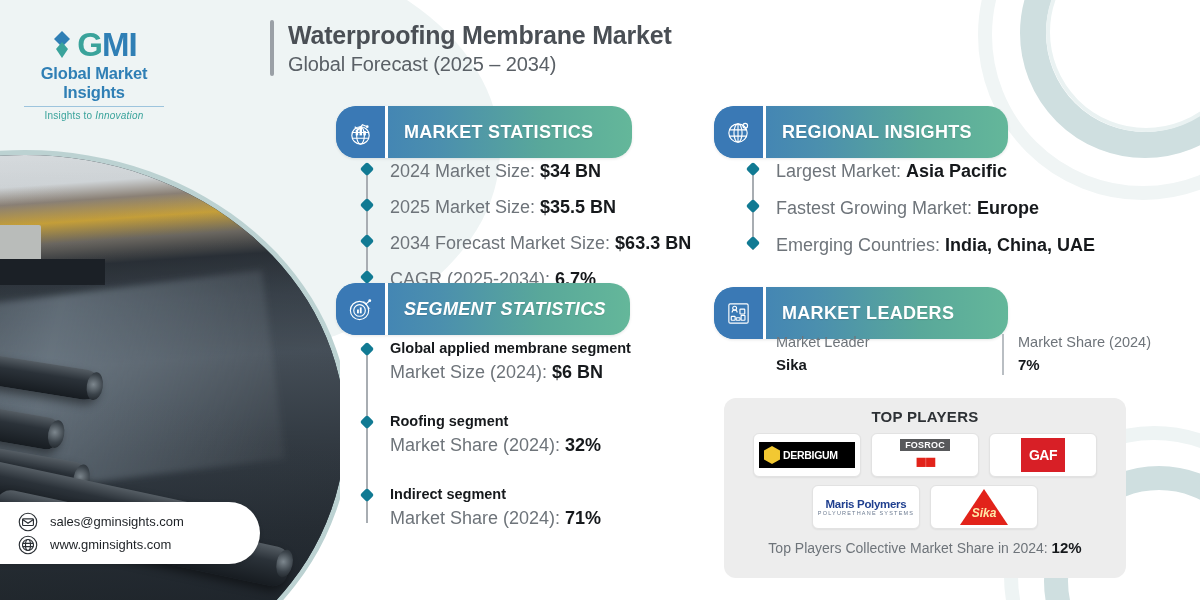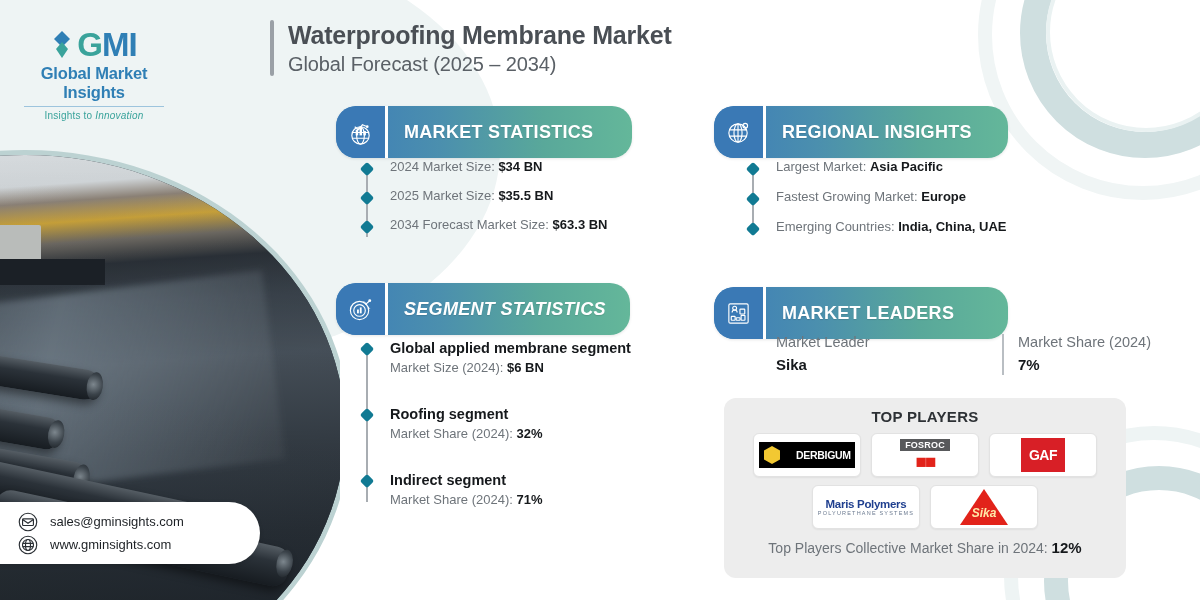--- a/index.html
+++ b/index.html
@@ -139,21 +139,21 @@
   
   .blist { position: absolute; }
   .blist .spine {
     position: absolute; left: 4px; top: 8px; bottom: 8px; width: 2px; background: #a8adb2;
   }
   .bitem { position: relative; padding-left: 28px; display: flex; flex-direction: column; }
   .dot {
     position: absolute; left: 0px; top: 6px; width: 10px; height: 10px;
     background: #117a93; transform: rotate(45deg); border-radius: 2px;
   }
-  .btxt { font-size: 13px; color: #6e747a; line-height: 1.45; white-space: nowrap; }
+  .btxt { font-size: 18px; color: #6e747a; line-height: 1.45; white-space: nowrap; }
   .btxt b { color: #16191c; font-weight: bold; }
   .bhead { font-size: 14.5px; font-weight: bold; color: #16191c; line-height: 1.45; white-space: nowrap; }
 
   
   .leader { position: absolute; display: flex; align-items: flex-start; }
   .leader-col { }
   .leader-lbl { font-size: 14.5px; color: #6e747a; line-height: 1.5; }
   .leader-val { font-size: 15px; font-weight: bold; color: #16191c; line-height: 1.4; }
   .leader-sep { width: 2px; align-self: stretch; background: #b9bec3; margin: 2px 14px 0 0; }
 
@@ -168,21 +168,21 @@
   .logo-row-2 { margin-top: 8px; }
   .logo-card {
     width: 108px; height: 44px; background: #ffffff; border: 1px solid #e2e2e2;
     border-radius: 6px; display: flex; align-items: center; justify-content: center;
     box-shadow: 0 1px 2px rgba(0,0,0,0.06);
   }
   .players-foot { font-size: 14px; color: #6e747a; margin-top: 10px; }
   .players-foot b { color: #16191c; font-size: 15px; }
 
   
-  .derbigum { background: #000; width: 96px; height: 26px; display: flex; align-items: center; gap: 16px; padding-left: 5px; }
+  .derbigum { background: #000; width: 96px; height: 26px; display: flex; align-items: center; gap: 3px; padding-left: 5px; }
   .derbi-hex {
     width: 16px; height: 18px; background: #f2c832;
     clip-path: polygon(50% 0%, 100% 25%, 100% 75%, 50% 100%, 0% 75%, 0% 25%);
   }
   .derbi-txt { color: #fff; font-size: 10.5px; font-weight: bold; letter-spacing: -0.3px; }
   .fosroc { display: flex; flex-direction: column; align-items: center; }
   .fosroc-tag { background: #58595b; color: #fff; font-size: 9px; font-weight: bold; padding: 1px 5px; letter-spacing: 0.2px; }
   .fosroc-mark { color: #e2231a; font-size: 19px; font-weight: bold; line-height: 1; margin-top: 1px; letter-spacing: -2px; }
   .gaf { background: #d81f26; color: #fff; width: 44px; height: 34px; display: flex; align-items: center; justify-content: center; font-size: 14px; font-weight: bold; letter-spacing: -0.5px; }
   .maris { text-align: center; }
@@ -284,20 +284,24 @@
       <div class="btxt"><span>2024 Market Size: </span><b>$34 BN</b></div>
     </div>
     <div class="bitem" style="margin-bottom:10px;">
       <div class="dot"></div>
       <div class="btxt"><span>2025 Market Size: </span><b>$35.5 BN</b></div>
     </div>
     <div class="bitem" style="margin-bottom:10px;">
       <div class="dot"></div>
       <div class="btxt"><span>2034 Forecast Market Size: </span><b>$63.3 BN</b></div>
     </div>
+    <div class="bitem">
+      <div class="dot"></div>
+      <div class="btxt"><span>CAGR (2025-2034): </span><b>6.7%</b></div>
+    </div>
   </div>
 
   <div class="pill" style="left:714px; top:106px; width:294px;">
     <div class="pill-icon">
       <svg width="27" height="27" viewBox="0 0 28 28" fill="none" stroke="#ffffff" stroke-width="1.2">
         <circle cx="13.5" cy="14.5" r="9.5"></circle>
         <ellipse cx="13.5" cy="14.5" rx="4.2" ry="9.5"></ellipse>
         <path d="M4.2 11.2h18.6M4.2 17.8h18.6M13.5 5v19"></path>
         <path d="M21 4.5a2.4 2.4 0 1 1 0 4.8 2.4 2.4 0 0 1 0-4.8z"></path>
         <path d="M21 9.3l0 2.4"></path>

